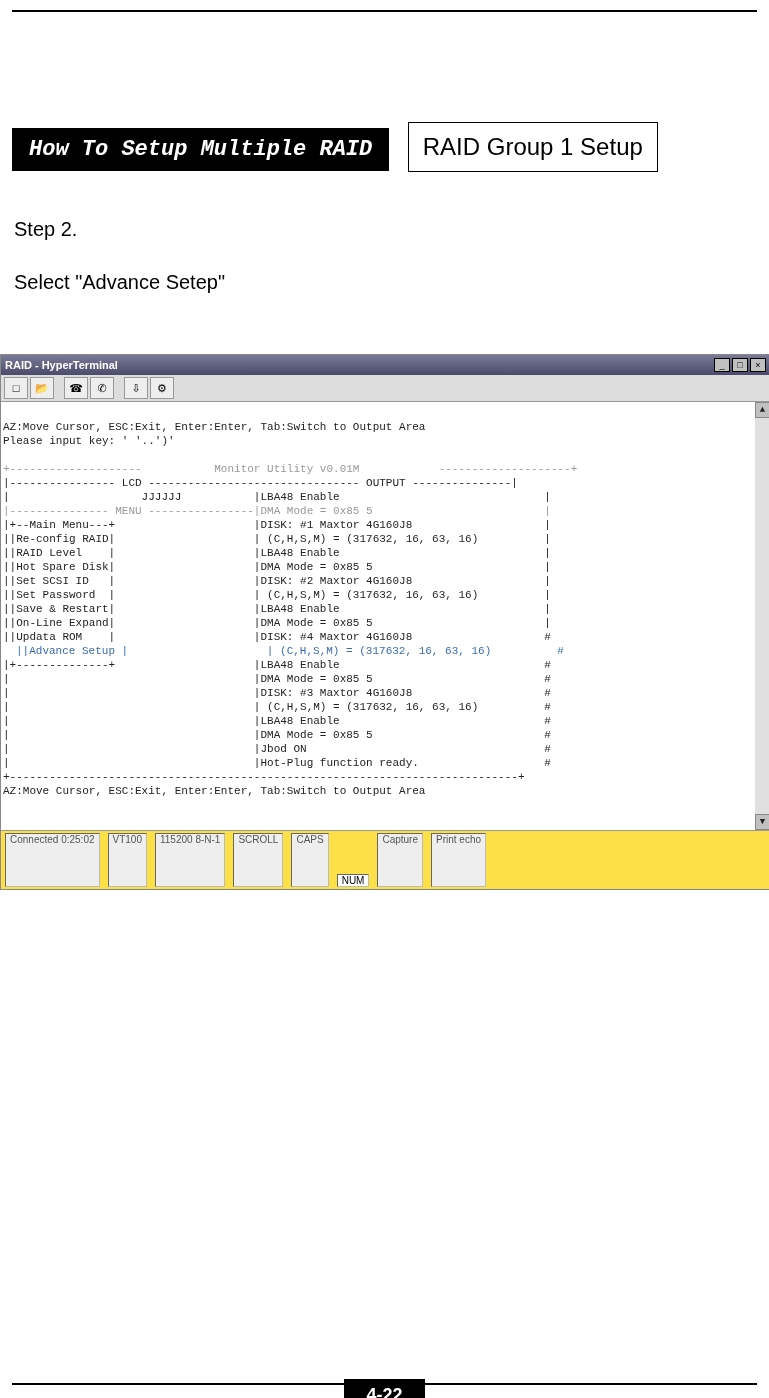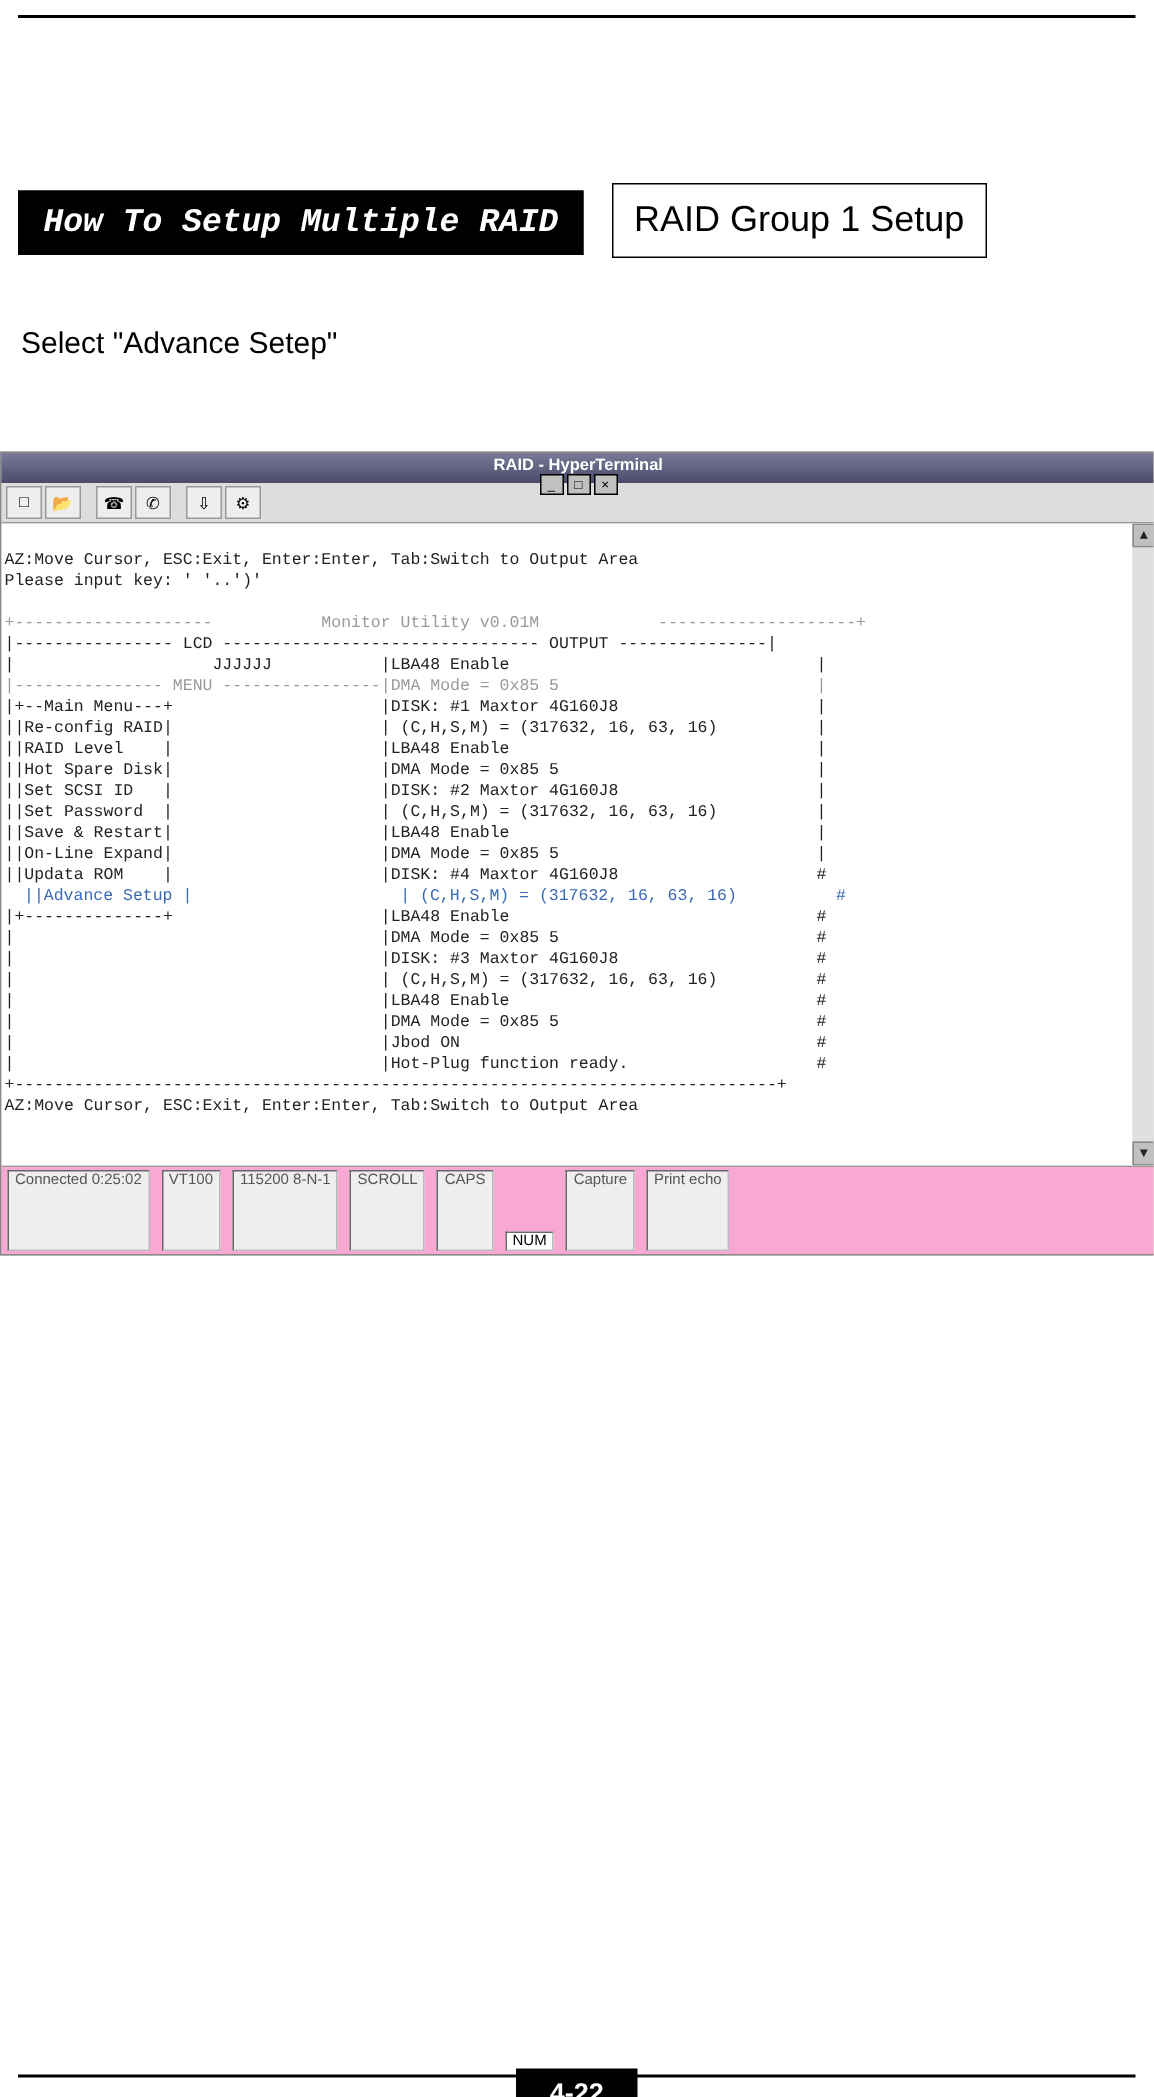--- a/index.html
+++ b/index.html
@@ -63,21 +63,20 @@
   }
   .ht-titlebar {
     display: flex;
     align-items: center;
     justify-content: space-between;
     background: linear-gradient(#7a7a98, #4a4a6a);
     color: #fff;
     padding: 2px 4px;
     font-size: 11px;
     height: 16px;
-    flex-direction: column;
   }
   .ht-titlebar .title { font-weight: bold; }
   .ht-titlebar .controls { display: flex; gap: 2px; }
   .ht-titlebar .ctrl {
     width: 14px; height: 12px;
     background: #c0c0c0;
     border: 1px solid #000;
     display: flex; align-items: center; justify-content: center;
     font-size: 9px; color: #000;
   }
@@ -135,21 +134,21 @@
   }
   .ht-scroll .arrow {
     height: 14px;
     border: 1px solid #888;
     background: #c0c0c0;
     display: flex; align-items: center; justify-content: center;
     font-size: 9px;
   }
   .ht-scroll .track { flex: 1; background: #e0e0e0; }
   .ht-statusbar {
-    background: #f9a8d4;
+    background: #fde047;
     border-top: 1px solid #999;
     font-size: 10px;
     color: #555;
     display: flex;
     gap: 8px;
     padding: 2px 4px;
   }
   .ht-statusbar .cell {
     border: 1px inset #bbb;
     padding: 0 4px;
@@ -183,20 +182,21 @@
 </head>
 <body>
 
 <div class="page">
   <div class="top-rule"></div>
 
   <div class="section-heading">How To Setup Multiple RAID</div>
 
   <div class="sub-box">RAID Group 1 Setup</div>
 
+  <div class="step-label">Step 2.</div>
 
   <div class="step-instruction">Select "Advance Setep"</div>
 
   
   <div class="ht-window">
     <div class="ht-titlebar">
       <span class="title">RAID - HyperTerminal</span>
       <span class="controls">
         <span class="ctrl">_</span>
         <span class="ctrl">□</span>

